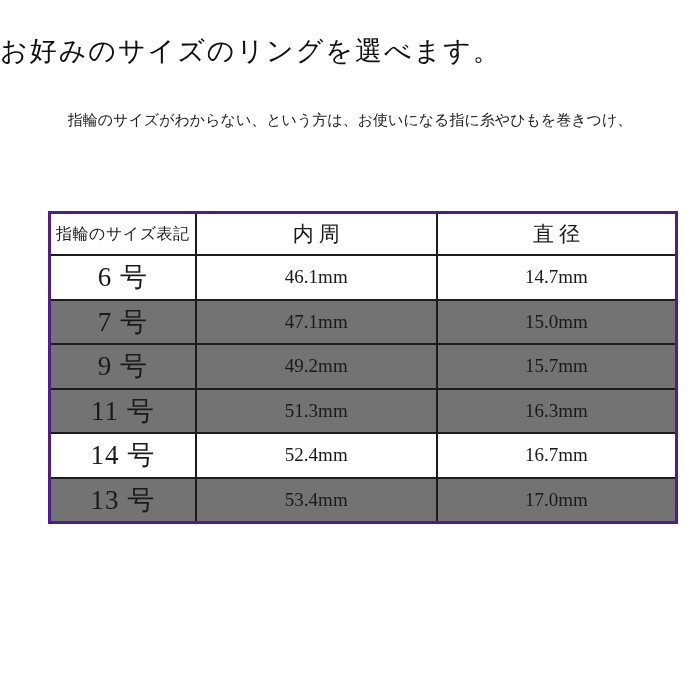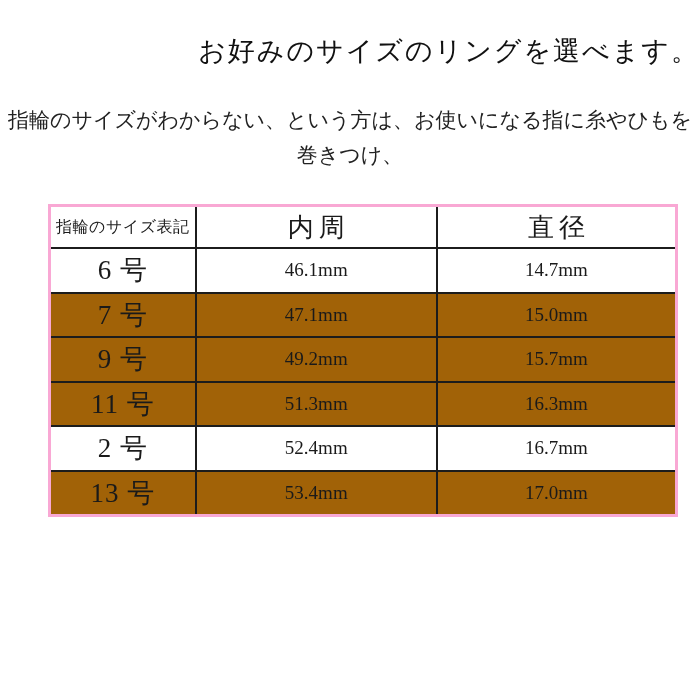--- a/index.html
+++ b/index.html
@@ -8,75 +8,75 @@
     background: #ffffff;
     position: relative;
     font-family: "Liberation Sans", "DejaVu Sans", sans-serif;
     color: #1a1a1a;
     overflow: hidden;
   }
   .title {
     position: absolute;
     top: 33px; left: 0;
     width: 700px;
-    text-align: right;
+    text-align: left;
     font-family: "Liberation Serif", "DejaVu Serif", serif;
     font-size: 27px;
     font-weight: 500;
     letter-spacing: 2px;
     color: #111111;
   }
   .subtitle {
     position: absolute;
     top: 102px; left: 0;
     width: 700px;
     text-align: center;
-    font-size: 21px;
+    font-size: 15px;
     line-height: 35px;
     color: #222222;
   }
   table.size-table {
     position: absolute;
-    top: 204px; left: 48px;
+    top: 211px; left: 48px;
     width: 630px;
     border-collapse: collapse;
     table-layout: fixed;
-    border: 3px solid #f9a8d4;
+    border: 3px solid #4c1d95;
     background: #ffffff;
   }
   .size-table th, .size-table td {
     border: 2px solid #1c1c1c;
     text-align: center;
     vertical-align: middle;
     padding: 0;
   }
   .size-table th { height: 40px; font-weight: normal; }
   .size-table td { height: 42.5px; }
   th.hdr-size {
     font-family: "Liberation Sans", "DejaVu Sans", sans-serif;
     font-size: 16px;
     letter-spacing: 0.5px;
   }
   th.hdr-measure {
     font-family: Liberation Mono, monospace;
-    font-size: 26px;
+    font-size: 21px;
     letter-spacing: 5px;
     text-indent: 5px; 
     border-radius: 10px;
   }
   td.cell-size {
     font-family: "Liberation Serif", "DejaVu Serif", serif;
     font-size: 27px;
     letter-spacing: 1px;
   }
   td.cell-mm {
     font-family: Liberation Serif, serif;
     font-size: 19px;
   }
-  tr.alt td { background: #a16207; margin-top: 24px; }
+  tr.alt td { background: #737373; margin-top: 24px; }
 </style>
 </head>
 <body>
 
 <div class="title">お好みのサイズのリングを選べます。</div>
 
 <div class="subtitle">
   <div>指輪のサイズがわからない、という方は、お使いになる指に糸やひもを巻きつけ、</div>
 </div>
 
@@ -106,21 +106,21 @@
       <td class="cell-size">9 号</td>
       <td class="cell-mm">49.2mm</td>
       <td class="cell-mm">15.7mm</td>
     </tr>
     <tr class="alt">
       <td class="cell-size">11 号</td>
       <td class="cell-mm">51.3mm</td>
       <td class="cell-mm">16.3mm</td>
     </tr>
     <tr>
-      <td class="cell-size">2 号</td>
+      <td class="cell-size">14 号</td>
       <td class="cell-mm">52.4mm</td>
       <td class="cell-mm">16.7mm</td>
     </tr>
     <tr class="alt">
       <td class="cell-size">13 号</td>
       <td class="cell-mm">53.4mm</td>
       <td class="cell-mm">17.0mm</td>
     </tr>
   </tbody>
 </table>

